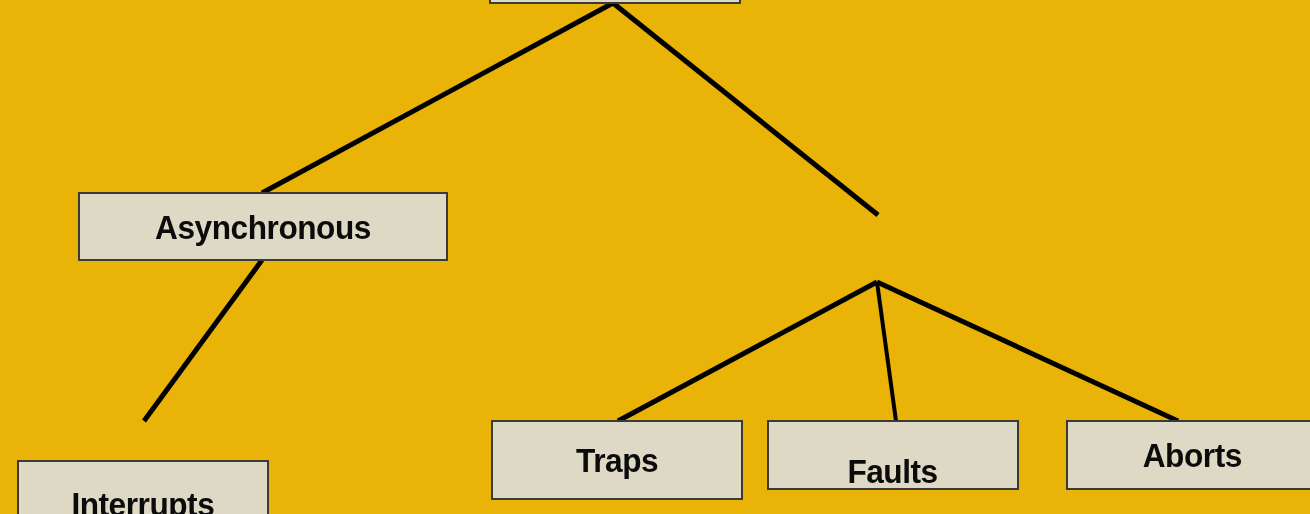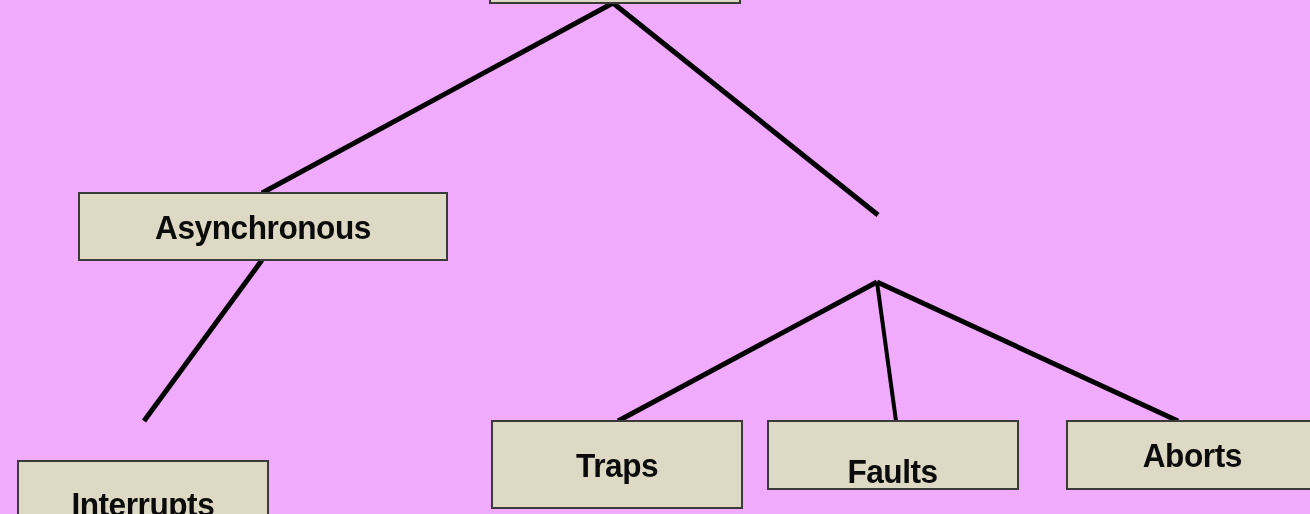--- a/index.html
+++ b/index.html
@@ -7,21 +7,21 @@
     padding: 0;
     background: #ffffff;
   }
   body {
     font-family: "Liberation Sans", sans-serif;
   }
   #diagram-root {
     position: relative;
     width: 1310px;
     height: 514px;
-    background: #f0abfc;
+    background: #eab308;
     overflow: hidden;
   }
   #edge-layer {
     position: absolute;
     left: 0;
     top: 0;
     width: 1310px;
     height: 514px;
     pointer-events: none;
   }
@@ -44,21 +44,21 @@
     white-space: nowrap;
     line-height: 1;
     transform: scaleX(0.93);
     transform-origin: center center;
   }
   
   #node-root      { left: 489px; top: -48px;  width: 252px; height: 52px; }
   #node-async     { left: 78px;  top: 192px;  width: 370px; height: 69px; }
   #node-sync      { left: 705px; top: 214px;  width: 344px; height: 69px; }
   #node-interrupts{ left: 17px;  top: 420px;  width: 252px; height: 88px; margin-top: 40px; }
-  #node-traps     { left: 491px; top: 420px;  width: 252px; height: 89px; }
+  #node-traps     { left: 491px; top: 420px;  width: 252px; height: 80px; }
   #node-faults    { left: 767px; top: 420px;  width: 252px; height: 70px; align-items: flex-end; }
   #node-aborts    { left: 1066px;top: 420px;  width: 252px; height: 70px; }
 </style>
 </head>
 <body>
 
 <div id="diagram-root">
 
   <svg id="edge-layer" viewBox="0 0 1310 514" width="1310" height="514" xmlns="http://www.w3.org/2000/svg">
     <line x1="613" y1="3" x2="262" y2="193" stroke="#000000" stroke-width="5" stroke-linecap="butt"></line>

